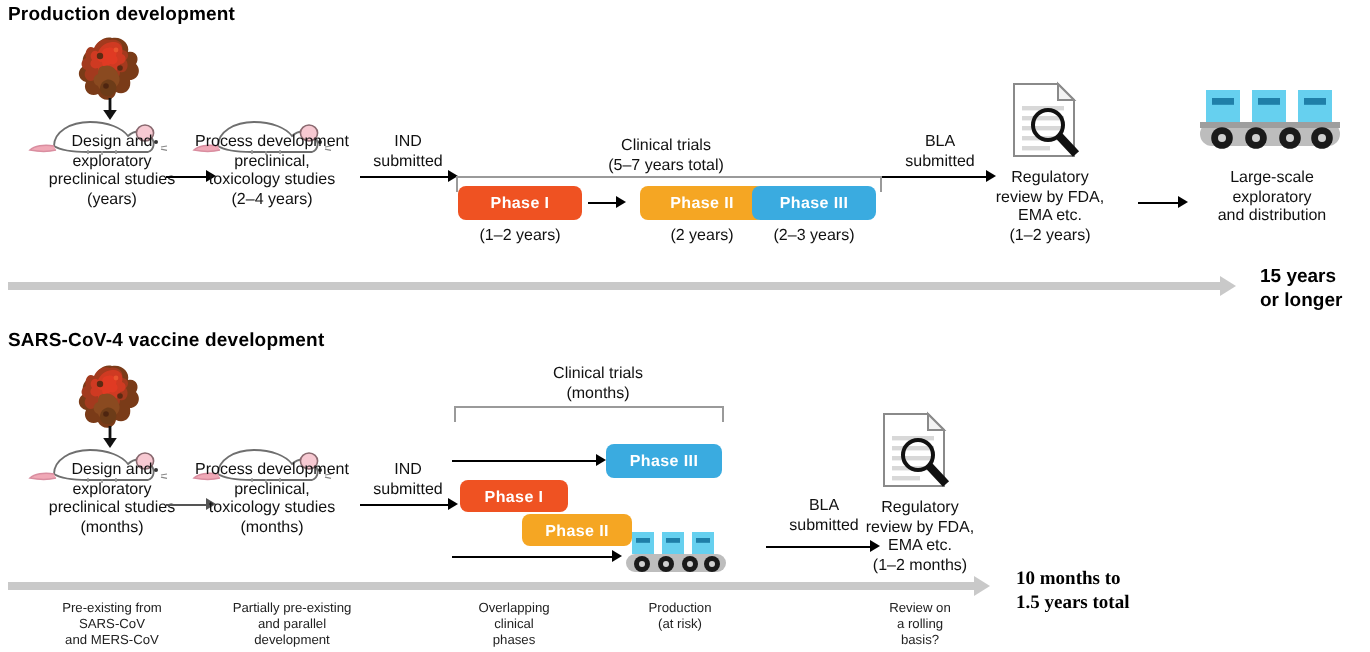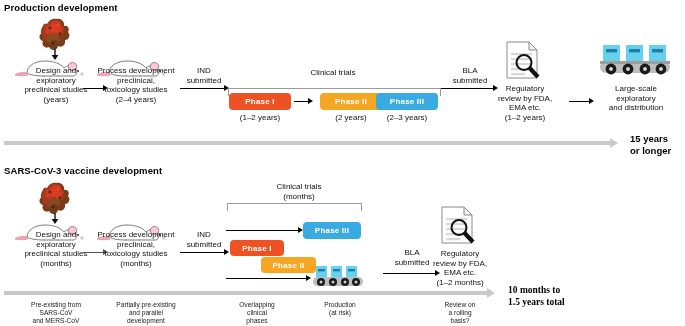--- a/index.html
+++ b/index.html
@@ -101,20 +101,21 @@
 
 <div class="abs cap" style="left:180px;top:66px;width:48px;white-space:pre-line;">IND
 submitted</div>
 <div class="abs" style="left:180px;top:85px;width:50px;height:7px;">
   <div class="abs ar-line" style="left:0;top:3px;width:45px;"></div>
   <div class="abs ar-head" style="left:44px;top:0;"></div>
 </div>
 
 <div class="abs cap" style="left:243px;top:68px;width:180px;">
   <div>Clinical trials</div>
+  <div>(5–7 years total)</div>
 </div>
 <div class="abs bracket" style="left:228px;top:88px;width:211px;"></div>
 
 <div class="abs pill" style="left:229px;top:93px;width:62px;height:17px;background:#ef5222;">Phase I</div>
 <div class="abs cap" style="left:225px;top:113px;width:70px;">(1–2 years)</div>
 <div class="abs" style="left:294px;top:98px;width:22px;height:7px;">
   <div class="abs ar-line" style="left:0;top:3px;width:15px;"></div>
   <div class="abs ar-head" style="left:14px;top:0;"></div>
 </div>
 
@@ -190,21 +191,21 @@
 
 <div class="abs" style="left:4px;top:138px;width:620px;height:10px;">
   <div class="abs tl" style="left:0;top:3px;width:608px;"></div>
   <div class="abs tl-head" style="left:606px;top:0;"></div>
 </div>
 <div class="abs bold-end" style="left:630px;top:133px;width:60px;">
   <div>15 years</div>
   <div>or longer</div>
 </div>
 
-<div class="abs ttl" style="left:4px;top:165px;">SARS-CoV-3 vaccine development</div>
+<div class="abs ttl" style="left:4px;top:165px;">SARS-CoV-4 vaccine development</div>
 
 <div class="abs" style="left:14px;top:180px;width:84px;height:62px;">
   <svg width="84" height="62" viewBox="0 0 84 62">
     <path d="M42 3 C47 2 51 6 50 10 C54 9 56 13 54 16 C57 19 55 24 51 24 C52 29 48 32 44 30 C43 35 37 35 35 31 C31 33 27 29 29 25 C25 24 24 19 28 17 C26 13 29 8 33 10 C34 5 38 2 42 3 Z" fill="#7a3b18"></path>
     <path d="M41 4 C45 3 48 6 47 9 C50 9 51 12 49 14 C51 17 49 21 46 20 C46 24 42 26 39 24 C38 27 34 27 33 24 C30 26 27 22 29 19 C26 18 26 14 29 13 C28 10 30 6 33 8 C35 4 38 3 41 4 Z" fill="#a33a1e"></path>
     <path d="M43 5 C46 5 48 8 47 11 C50 12 49 16 46 16 C46 19 43 21 40 19 C39 22 35 21 35 18 C32 19 30 16 32 14 C30 11 33 8 35 10 C37 6 40 5 43 5 Z" fill="#cf3a22"></path>
     <path d="M40 8 C43 7 45 10 44 12 C46 14 44 17 41 16 C40 18 37 18 37 15 C34 15 34 11 37 11 C37 9 38 8 40 8 Z" fill="#e03a23"></path>
     <path d="M38 17 C41 16 44 18 45 21 C47 24 45 28 42 28 C40 31 36 30 35 27 C32 26 32 22 35 21 C35 18 36 17 38 17 Z" fill="#8a4a20"></path>
     <path d="M39 24 C42 23 45 26 44 29 C43 32 39 33 37 31 C35 29 36 25 39 24 Z" fill="#6d3c18"></path>
     <circle cx="36" cy="12" r="1.6" fill="#5c2a12"></circle>

